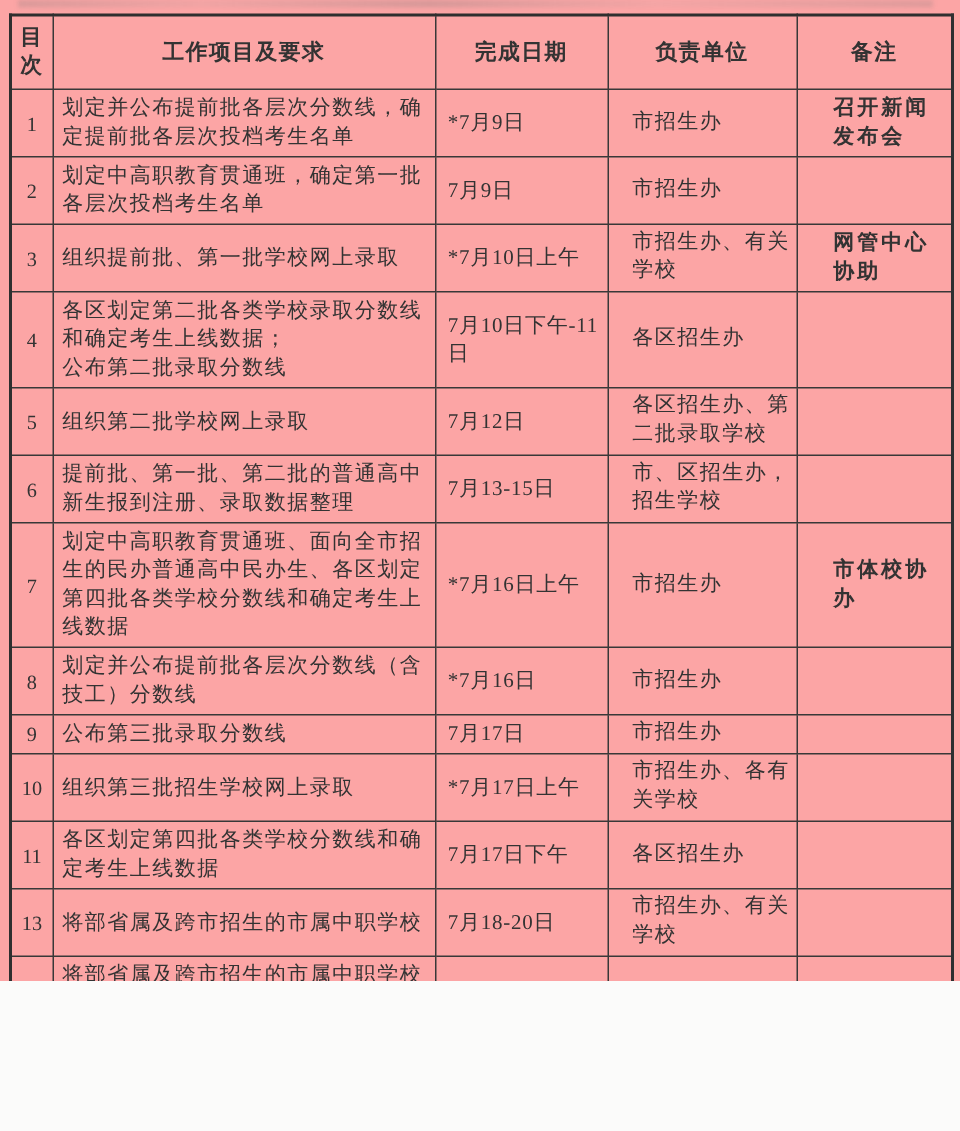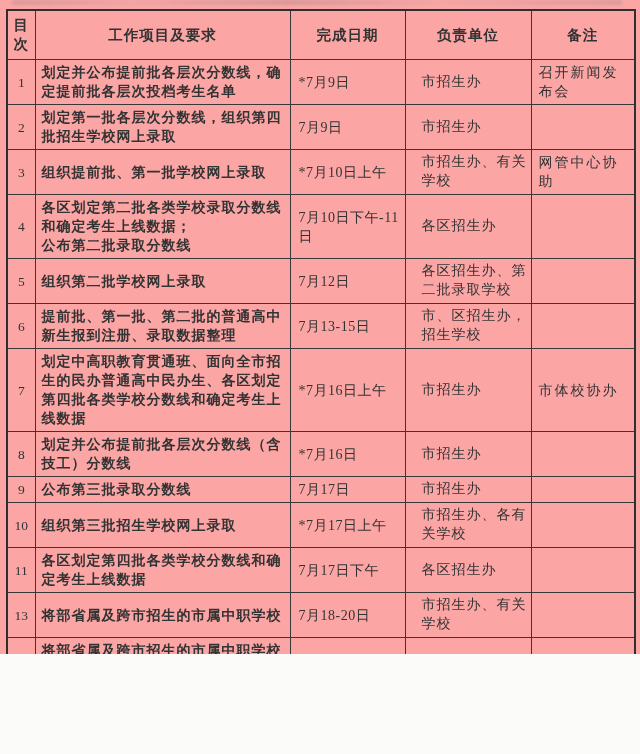--- a/index.html
+++ b/index.html
@@ -55,24 +55,24 @@
     padding: 5px 2px;
     font-size: 14.5px;
   }
   .sched td { padding: 3px 5px; }
   td.c-no {
     text-align: center;
     padding: 3px 1px;
     letter-spacing: 0;
     font-size: 13.5px;
   }
-  td.c-item { white-space: pre-line; padding-left: 6px; padding-right: 4px; font-weight: bold; }
+  td.c-item { white-space: pre-line; padding-left: 6px; padding-right: 4px; }
   td.c-date { padding-left: 8px; letter-spacing: 0.5px; }
   td.c-unit { padding-left: 16px; padding-right: 3px; font-family: Liberation Mono, monospace; }
-  td.c-remark { padding-left: 7px; padding-right: 3px; letter-spacing: 2px; }
+  td.c-remark { padding-left: 24px; padding-right: 3px; letter-spacing: 2px; font-weight: bold; }
 </style>
 </head>
 <body>
 
 <div class="page">
   <div class="top-smear"></div>
 
   <table class="sched">
     <colgroup>
       <col class="c0">
@@ -93,21 +93,21 @@
     <tbody>
         <tr>
     <td class="c-no">1</td>
     <td class="c-item">划定并公布提前批各层次分数线，确定提前批各层次投档考生名单</td>
     <td class="c-date">*7月9日</td>
     <td class="c-unit">市招生办</td>
     <td class="c-remark">召开新闻发布会</td>
   </tr>
         <tr>
     <td class="c-no">2</td>
-    <td class="c-item">划定第一批各层次分数线，组织第四批招生学校网上录取</td>
+    <td class="c-item">划定中高职教育贯通班，确定第一批各层次投档考生名单</td>
     <td class="c-date">7月9日</td>
     <td class="c-unit">市招生办</td>
     <td class="c-remark"></td>
   </tr>
         <tr>
     <td class="c-no">3</td>
     <td class="c-item">组织提前批、第一批学校网上录取</td>
     <td class="c-date">*7月10日上午</td>
     <td class="c-unit">市招生办、有关学校</td>
     <td class="c-remark">网管中心协助</td>

